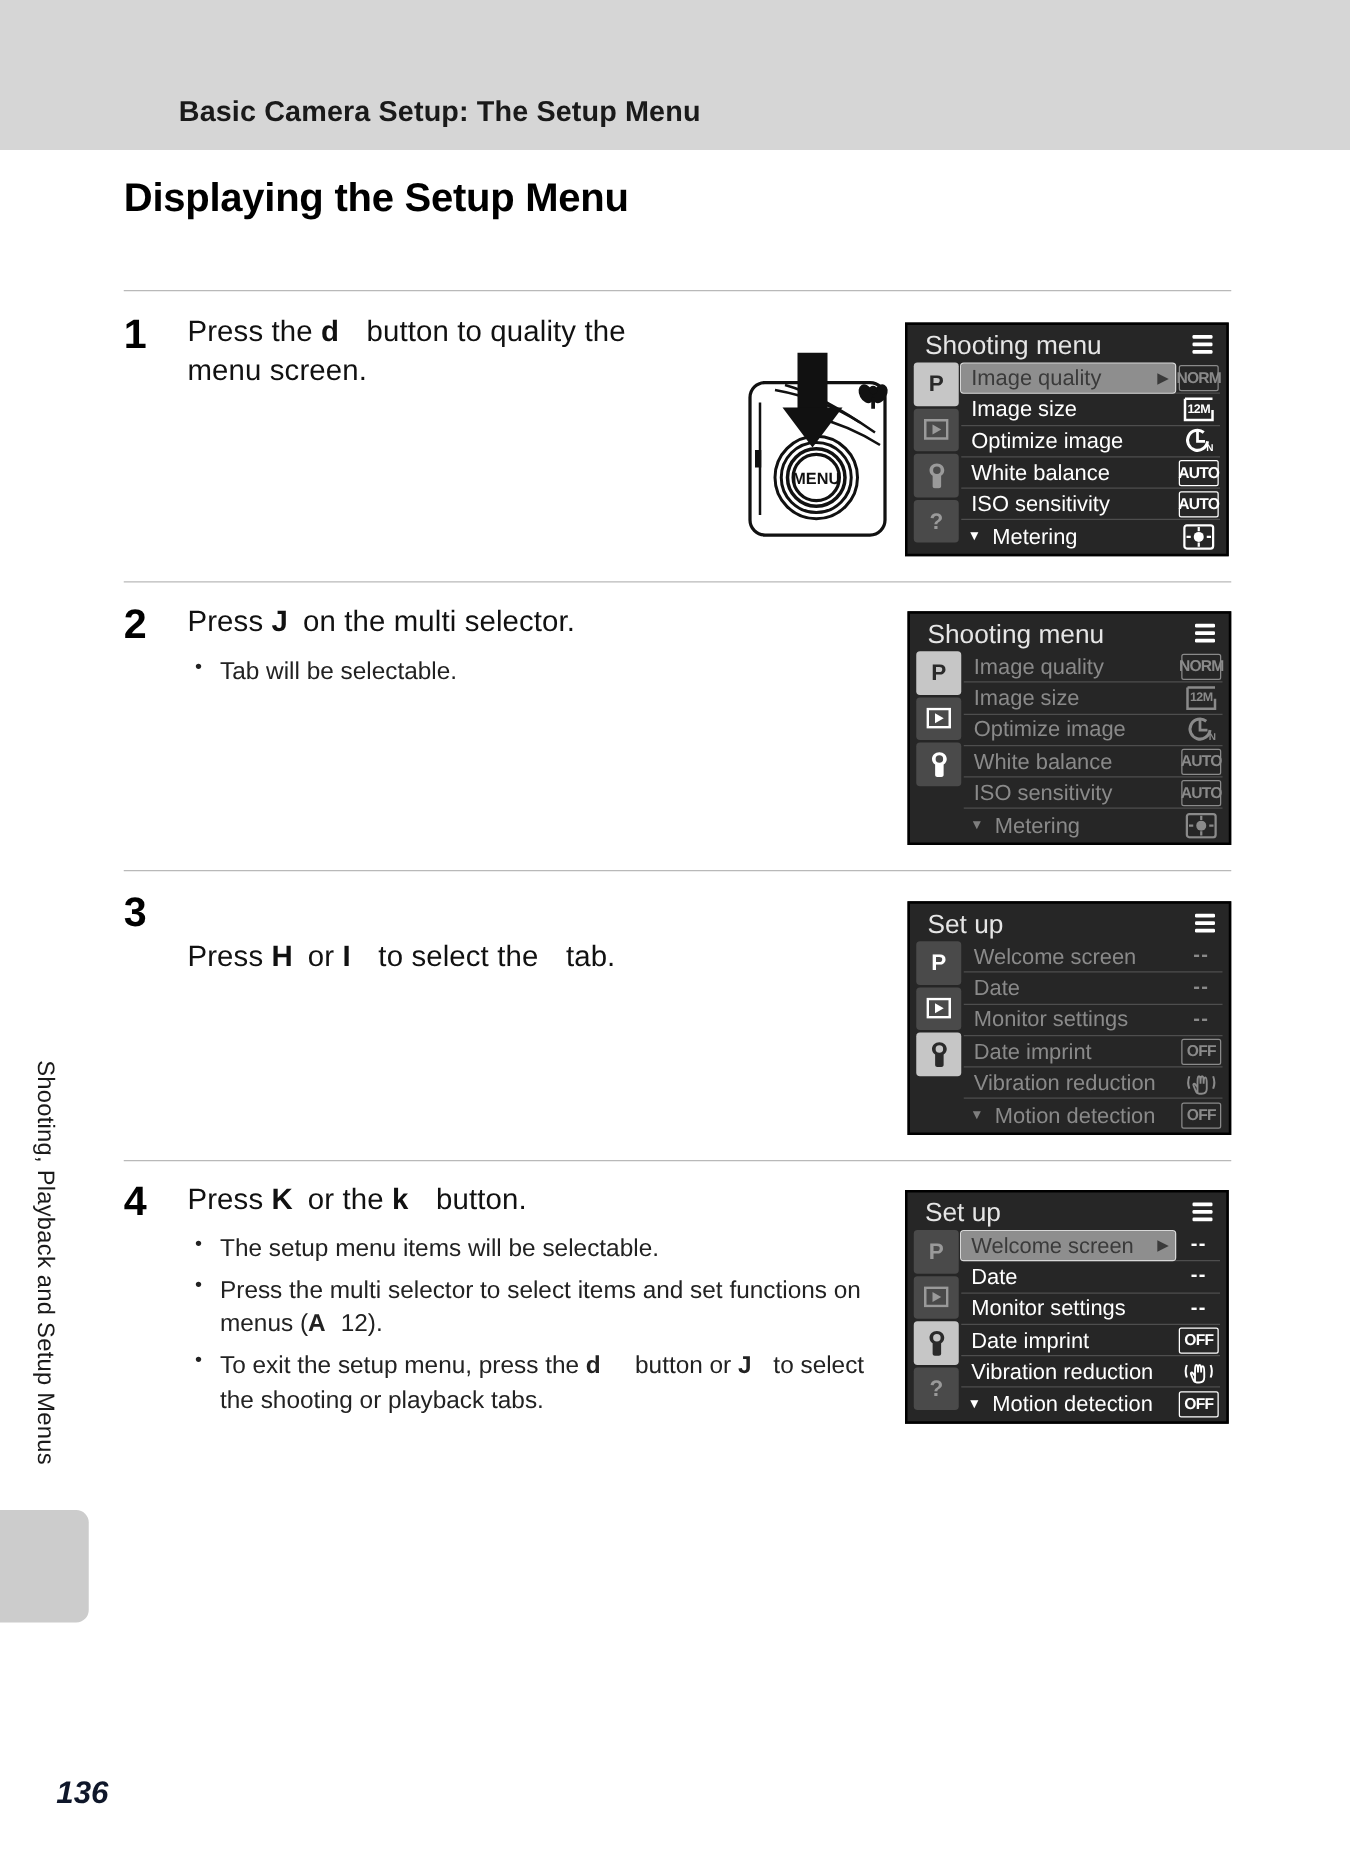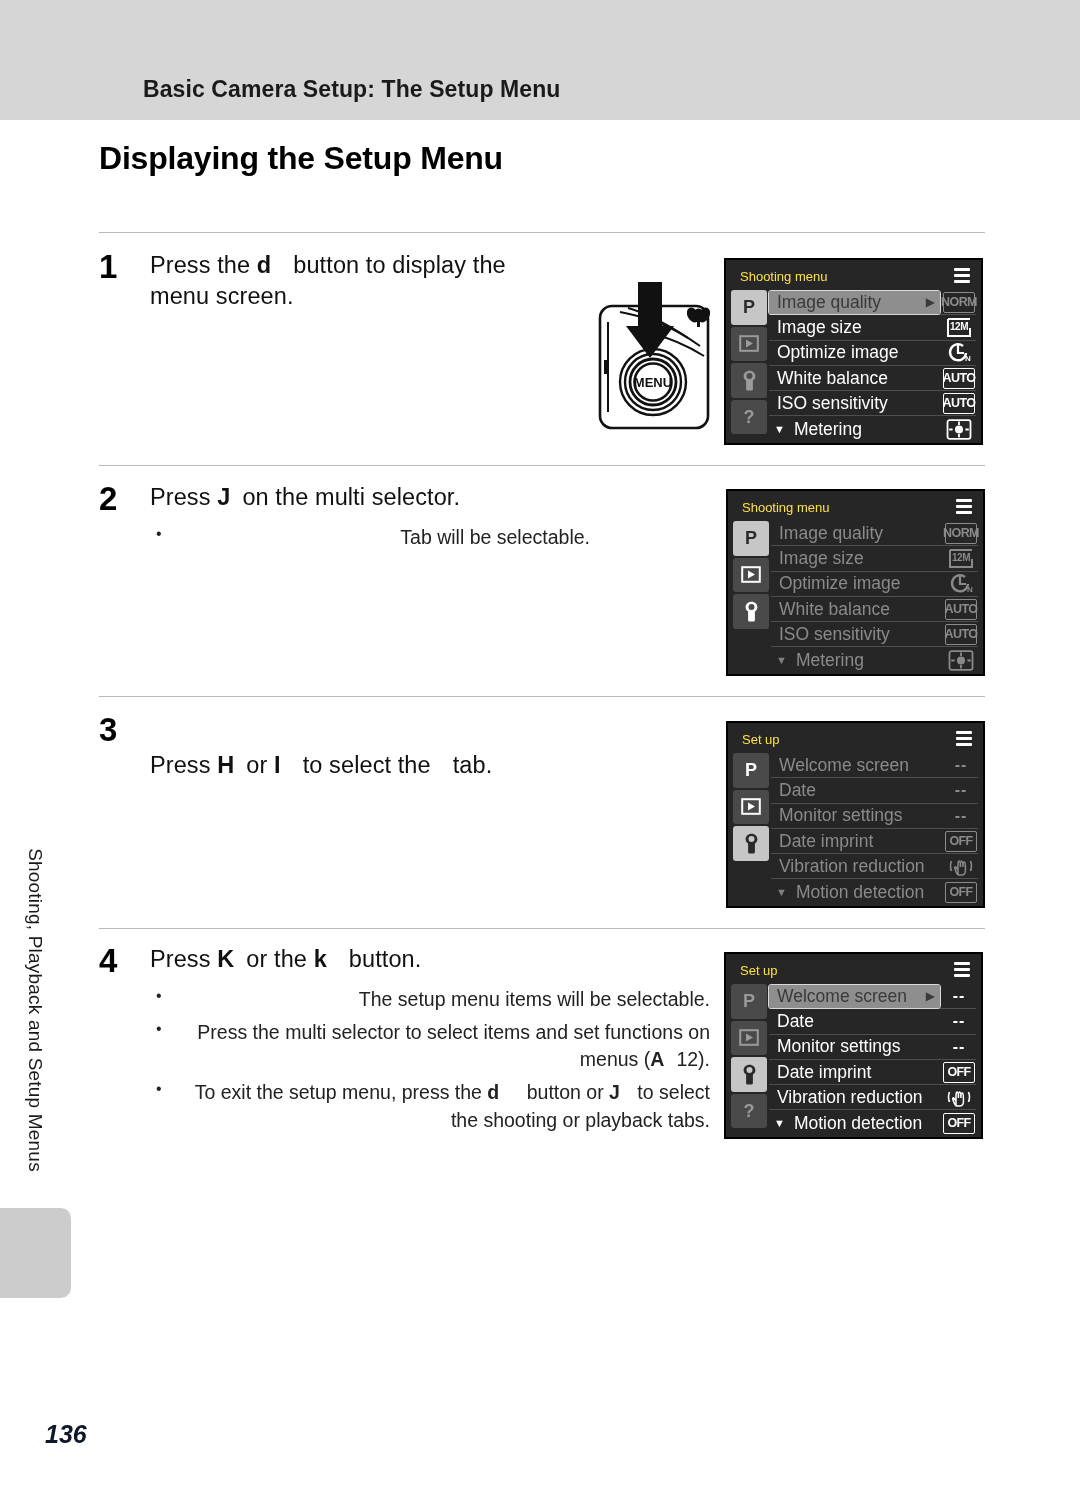--- a/index.html
+++ b/index.html
@@ -63,21 +63,21 @@
   }
   .step-body { position: absolute; }
   .step-head {
     font-size: 23.5px; color: #111; line-height: 1.32;
     letter-spacing: 0.1px;
   }
   .step-head b { font-weight: bold; }
   .gapsm { display: inline-block; width: 22px; }
   .gapxs { display: inline-block; width: 12px; }
 
-  .bullets { margin-top: 11px; text-align: right; }
+  .bullets { margin-top: 11px; }
   .bullet {
     position: relative; padding-left: 26px;
     font-size: 19.5px; color: #222; line-height: 1.42;
     margin-bottom: 5px;
   }
   .bullet::before {
     content: "\2022"; position: absolute; left: 6px; top: -1px;
     font-size: 16px; color: #222;
   }
 
@@ -86,21 +86,21 @@
 
   
   .lcd {
     position: absolute; width: 259px; height: 187px;
     background: #262626;
     border: 2px solid #000;
     padding: 4px 5px 5px 5px;
   }
   .lcd-title {
     position: relative; height: 26px;
-    color: #fde047; font-size: 13px; line-height: 26px;
+    color: #e5e5e5; font-size: 21px; line-height: 26px;
     padding-left: 9px;
   }
   .lcd-hamburger {
     position: absolute; right: 6px; top: 4px; width: 16px;
   }
   .lcd-hamburger span {
     display: block; height: 3.2px; background: #fff; margin-bottom: 2.6px;
     border-radius: 1px;
   }
   .lcd-body { position: relative; display: flex; height: 152px; }
@@ -183,21 +183,21 @@
 
   <div class="rule" style="top:232px"></div>
   <div class="rule" style="top:465px"></div>
   <div class="rule" style="top:696px"></div>
   <div class="rule" style="top:928px"></div>
 
   <div class="step-num" style="left:99px; top:250px">1</div>
   <div class="step-body" style="left:150px; top:250px; width:430px">
     <div class="step-head">
       <span>Press the</span>
-      <b>d</b><span class="gapsm"></span><span>button to display the</span><br>
+      <b>d</b><span class="gapsm"></span><span>button to quality the</span><br>
       <span>menu screen.</span>
     </div>
   </div>
 
   <div class="cam-illus">
     <svg width="132" height="155" viewBox="0 0 132 155">
 
       <rect x="8" y="24" width="108" height="122" rx="12" ry="12" fill="#ffffff" stroke="#111" stroke-width="2.6"></rect>
 
       <path d="M16,40 L16,130" fill="none" stroke="#111" stroke-width="2"></path>

